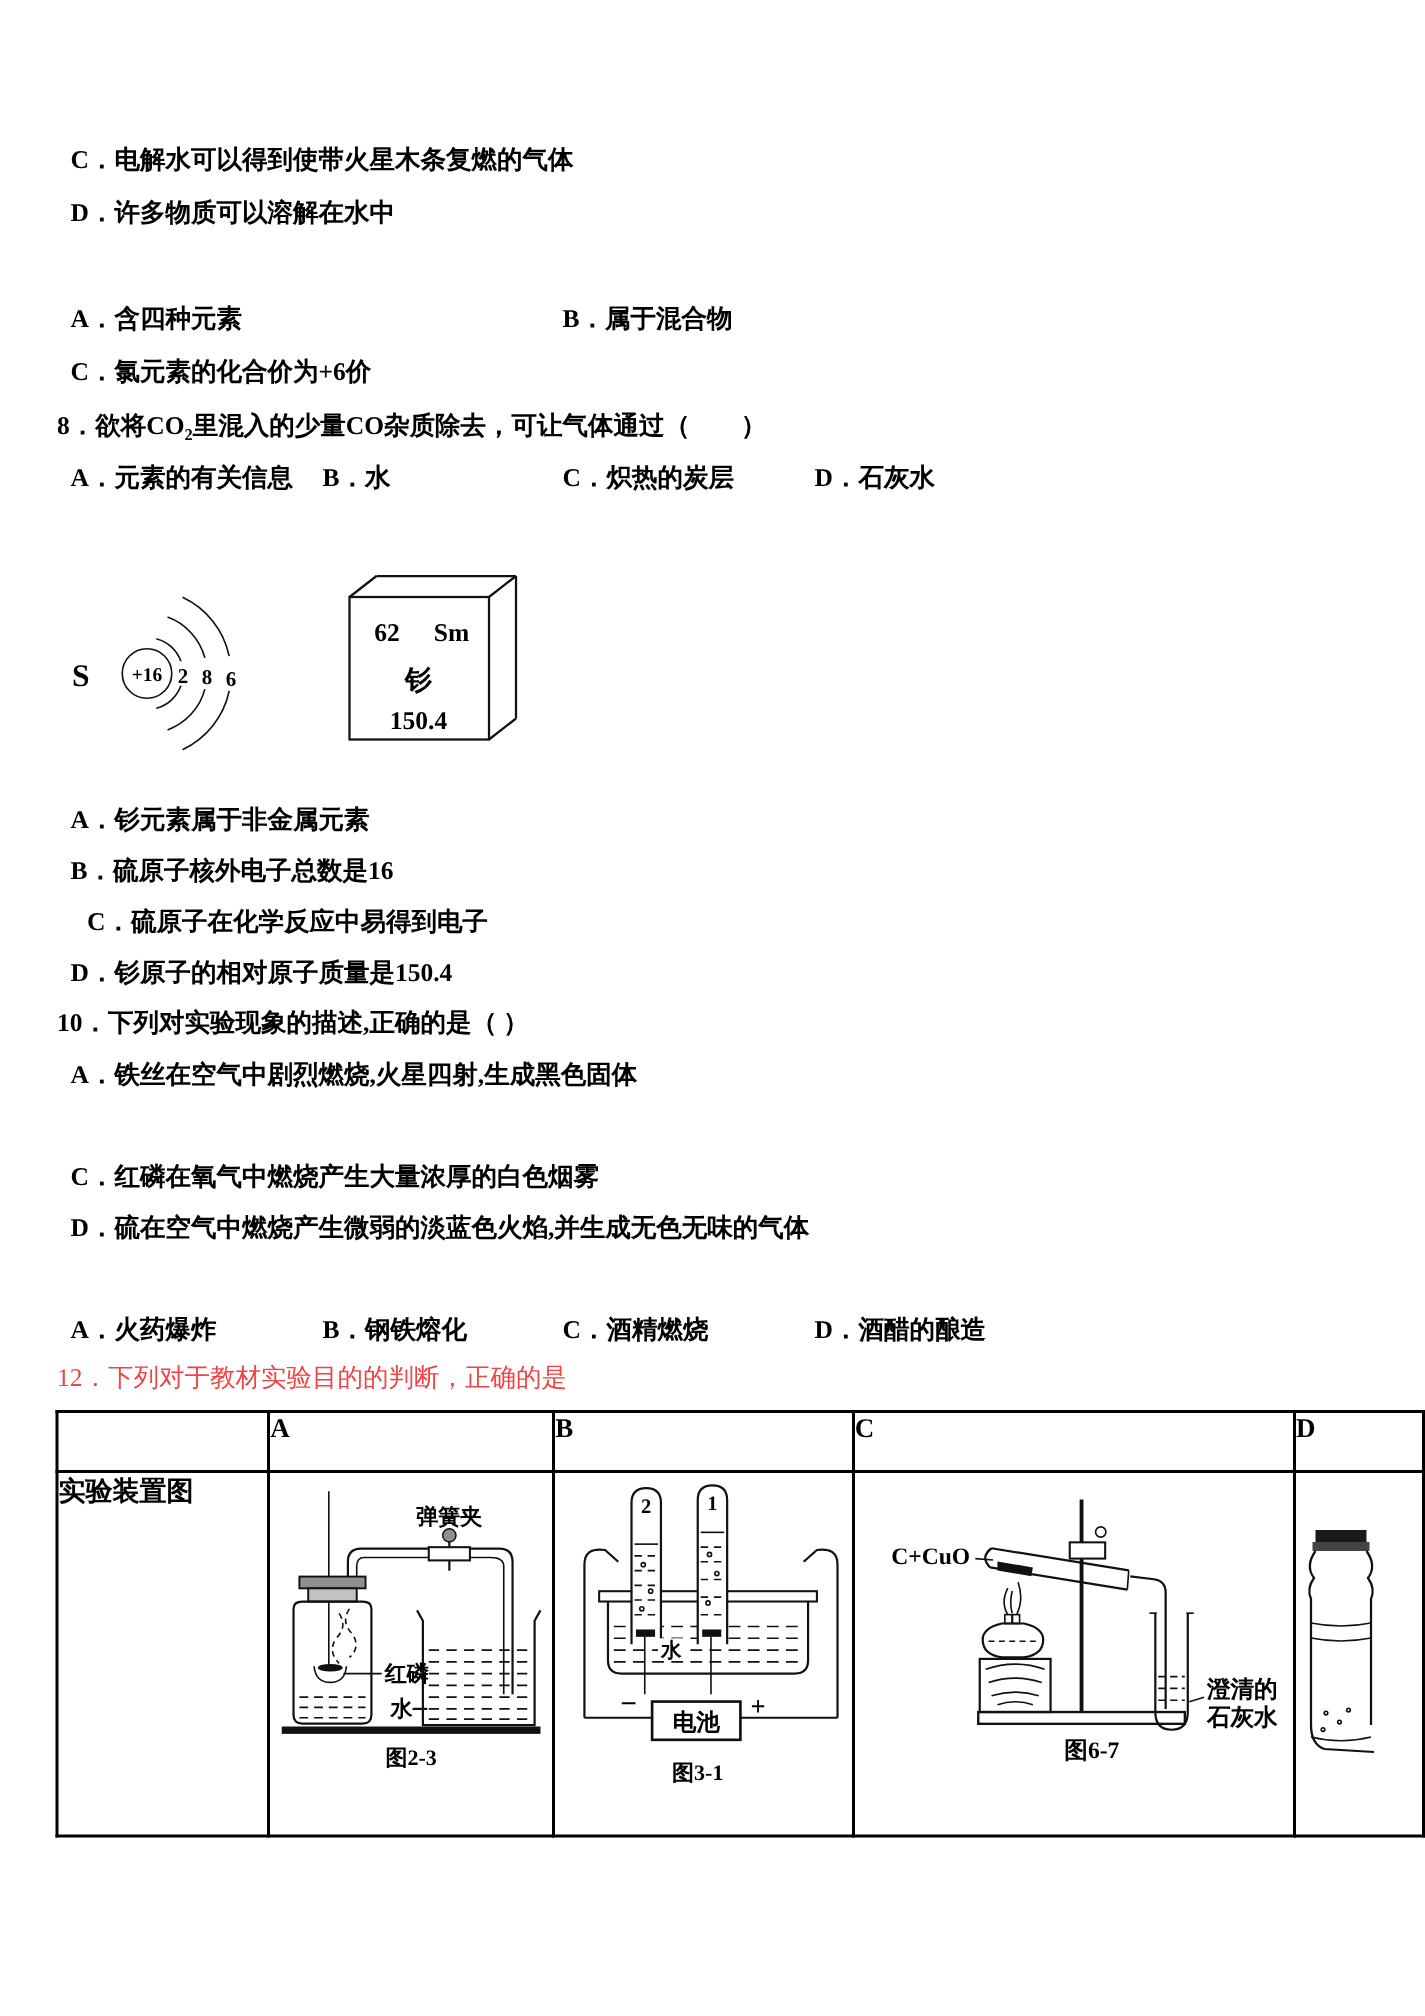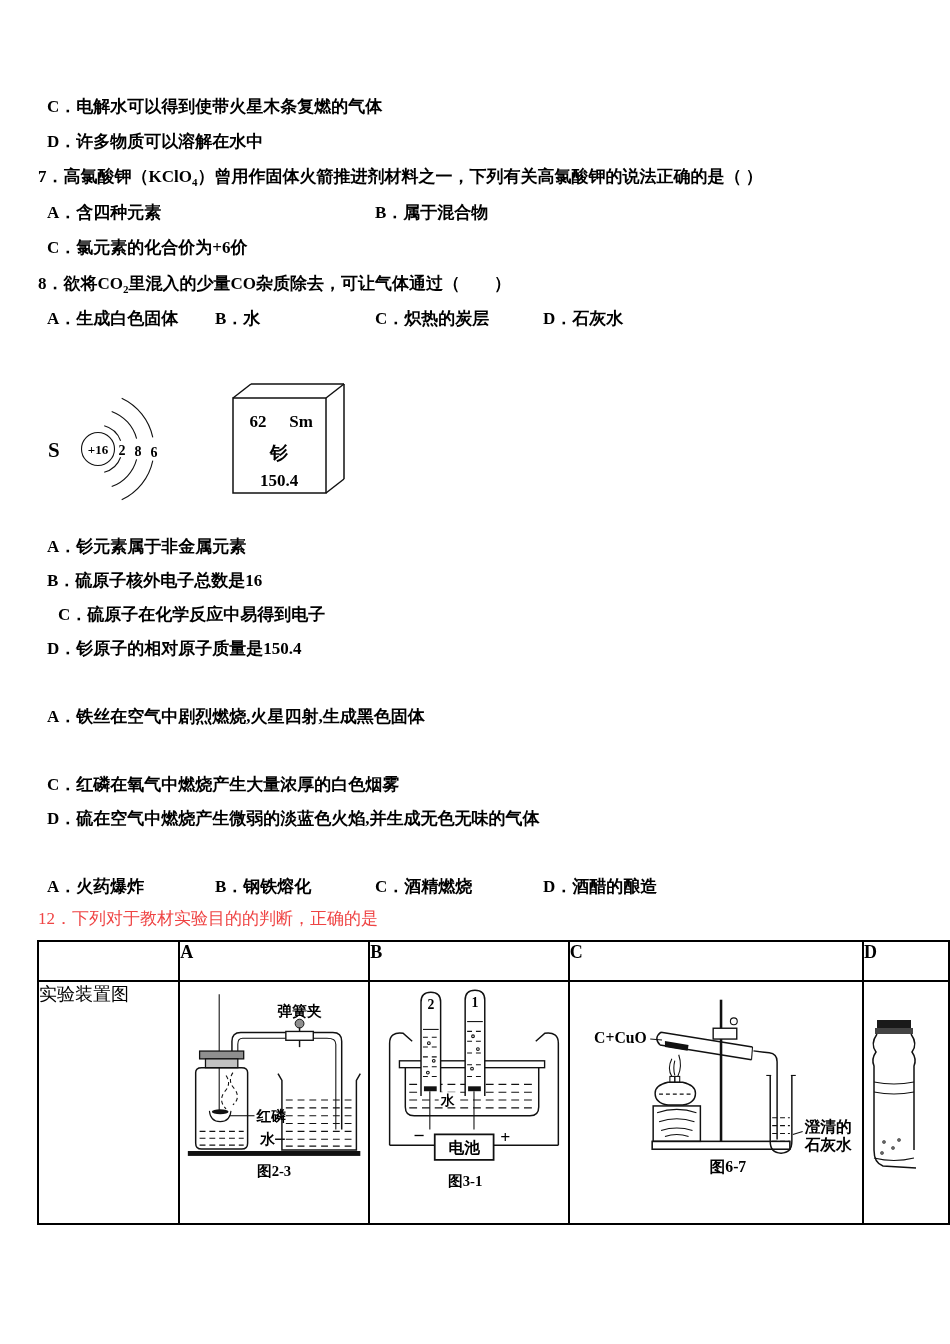--- a/index.html
+++ b/index.html
@@ -8,42 +8,41 @@
     overflow:hidden;color:#000;
     font-family:"Liberation Serif","DejaVu Serif",serif;
   }
   .ln{position:absolute;white-space:pre;font-size:17px;font-weight:700;line-height:22px;}
   .ln.regular{font-weight:400;color:#ef4444;}
   sub.f{font-size:11px;font-weight:700;}
   
   table.tbl{position:absolute;left:37px;top:940px;border-collapse:collapse;table-layout:fixed;}
   table.tbl td{border:2px solid #000;padding:0;vertical-align:top;}
   td.hd{font-size:18px;font-weight:700;padding:7px 0 0 11px;height:38px;}
-  td.rowlabel{vertical-align:middle;font-size:18px;font-weight:400;padding-left:7px;}
+  td.rowlabel{vertical-align:middle;font-size:18px;font-weight:700;padding-left:7px;}
   td.figcell{position:relative;height:241px;overflow:hidden;}
   td.figcell svg{position:absolute;left:0;top:0;}
   svg text{font-family:"Liberation Serif","DejaVu Serif",serif;}
   .k{stroke:#111;fill:none;stroke-width:1.5;}
   .kthin{stroke:#111;fill:none;stroke-width:1.1;}
 </style>
 </head>
 <body>
 
 <div class="page">
 
   <div class="ln" style="left:47px;top:96px">C．电解水可以得到使带火星木条复燃的气体</div>
   <div class="ln" style="left:47px;top:131px">D．许多物质可以溶解在水中</div>
 
-  <div class="ln" style="left:38px;top:166px"><span>7．高氯酸钾（KClO</span><sub class="f">4</sub><span>）曾用作固体火箭推进剂材料之一，下列有关高氯酸钾的说法正确的是（ ）</span></div>
   <div class="ln" style="left:47px;top:202px">A．含四种元素</div>
   <div class="ln" style="left:375px;top:202px">B．属于混合物</div>
   <div class="ln" style="left:47px;top:237px">C．氯元素的化合价为+6价</div>
 
   <div class="ln" style="left:38px;top:273px"><span>8．欲将CO</span><sub class="f">2</sub><span>里混入的少量CO杂质除去，可让气体通过（　　）</span></div>
-  <div class="ln" style="left:47px;top:308px">A．生成白色固体</div>
+  <div class="ln" style="left:47px;top:308px">A．元素的有关信息</div>
   <div class="ln" style="left:215px;top:308px">B．水</div>
   <div class="ln" style="left:375px;top:308px">C．炽热的炭层</div>
   <div class="ln" style="left:543px;top:308px">D．石灰水</div>
 
 
   <svg width="180" height="150" viewBox="0 0 180 150" style="position:absolute;left:40px;top:372px">
     <text x="8" y="85" font-size="21" font-weight="bold">S</text>
     <circle cx="58" cy="77" r="16.5" class="kthin"></circle>
     <text x="58" y="82" font-size="13" font-weight="bold" text-anchor="middle">+16</text>
     <path class="kthin" d="M 64.2 53.8 A 24 24 0 0 1 80.6 68.8"></path>
@@ -68,20 +67,21 @@
     <text x="76" y="52" font-size="17" font-weight="bold" text-anchor="middle">Sm</text>
     <text x="54" y="84" font-size="18" font-weight="bold" text-anchor="middle">钐</text>
     <text x="54" y="111" font-size="17" font-weight="bold" text-anchor="middle">150.4</text>
   </svg>
 
   <div class="ln" style="left:47px;top:536px">A．钐元素属于非金属元素</div>
   <div class="ln" style="left:47px;top:570px">B．硫原子核外电子总数是16</div>
   <div class="ln" style="left:58px;top:604px">C．硫原子在化学反应中易得到电子</div>
   <div class="ln" style="left:47px;top:638px">D．钐原子的相对原子质量是150.4</div>
 
+  <div class="ln" style="left:38px;top:671px">10．下列对实验现象的描述,正确的是（ ）</div>
   <div class="ln" style="left:47px;top:706px">A．铁丝在空气中剧烈燃烧,火星四射,生成黑色固体</div>
   <div class="ln" style="left:47px;top:808px">D．硫在空气中燃烧产生微弱的淡蓝色火焰,并生成无色无味的气体</div>
   <div class="ln" style="left:47px;top:774px">C．红磷在氧气中燃烧产生大量浓厚的白色烟雾</div>
 
   <div class="ln" style="left:47px;top:876px">A．火药爆炸</div>
   <div class="ln" style="left:215px;top:876px">B．钢铁熔化</div>
   <div class="ln" style="left:375px;top:876px">C．酒精燃烧</div>
   <div class="ln" style="left:543px;top:876px">D．酒醋的酿造</div>
 
   <div class="ln regular" style="left:38px;top:908px">12．下列对于教材实验目的的判断，正确的是</div>

